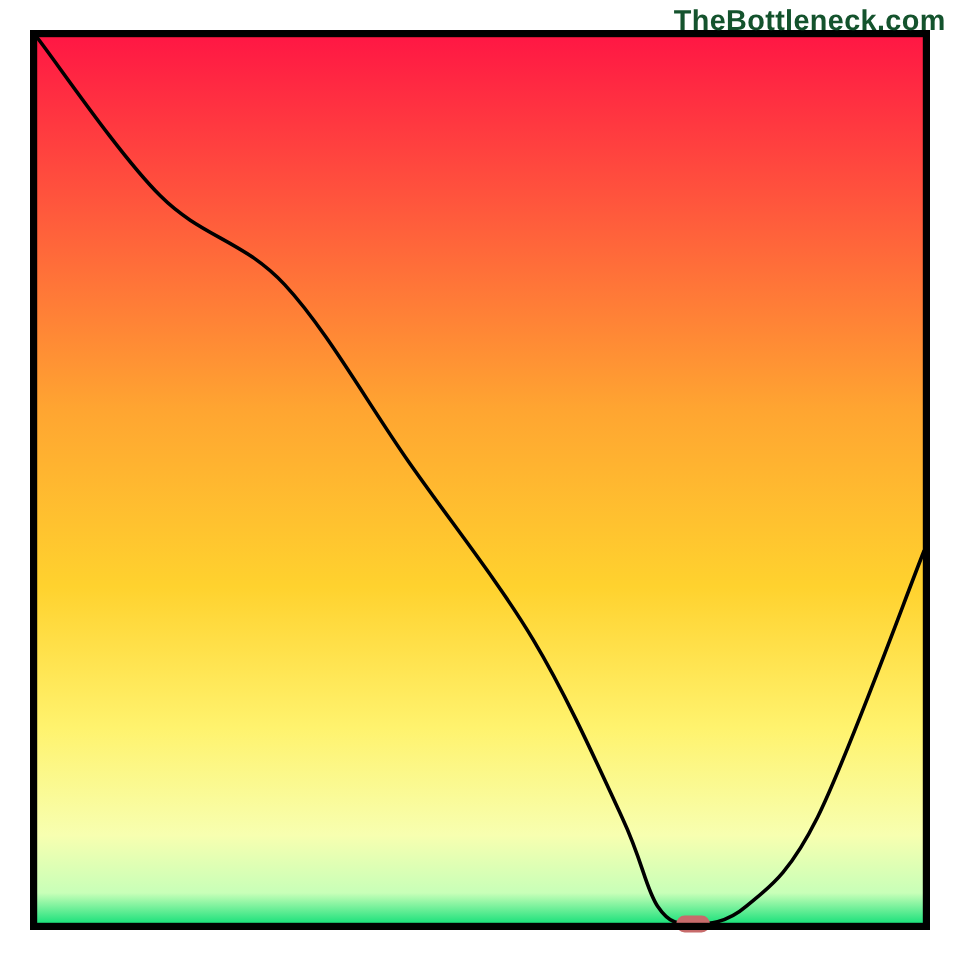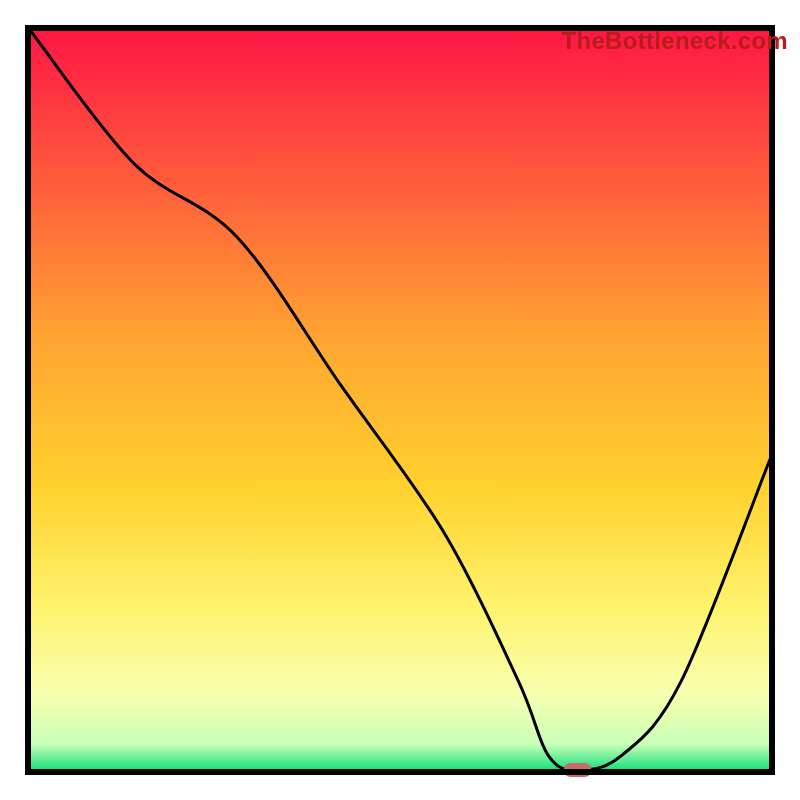--- a/index.html
+++ b/index.html
@@ -15,25 +15,24 @@
     position: relative;
     width: 800px;
     height: 800px;
   }
   .watermark {
     position: absolute;
     top: 4px;
     right: 12px;
     font-size: 24px;
     font-weight: 600;
-    color: #b91c1c;
+    color: #14532d;
     letter-spacing: 0.3px;
     z-index: 20;
     user-select: none;
-    margin-top: 23px;
   }
   svg.plot {
     position: absolute;
     left: 0;
     top: 0;
     width: 800px;
     height: 800px;
   }
 </style>
 </head>

